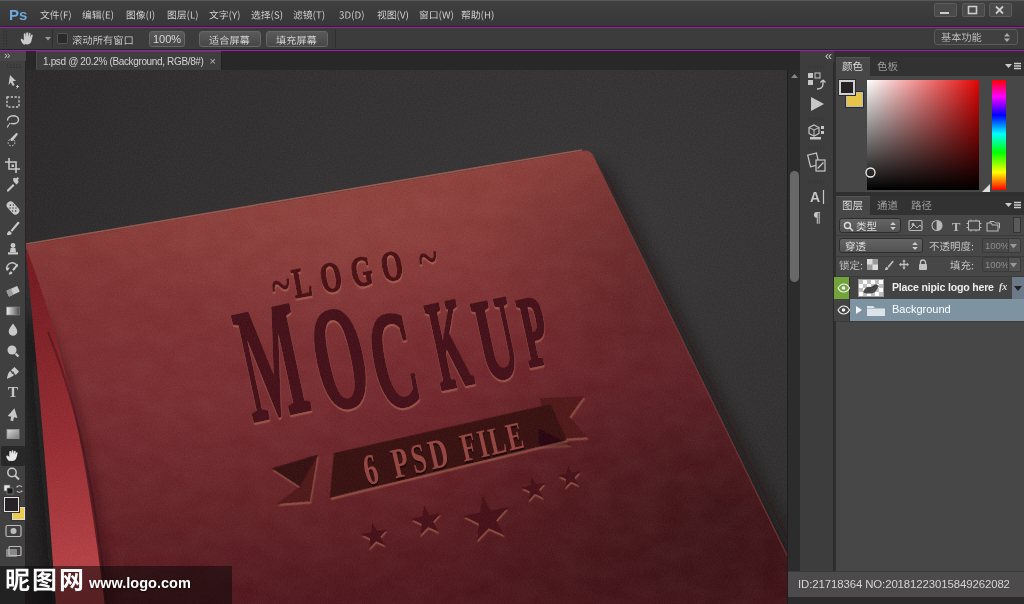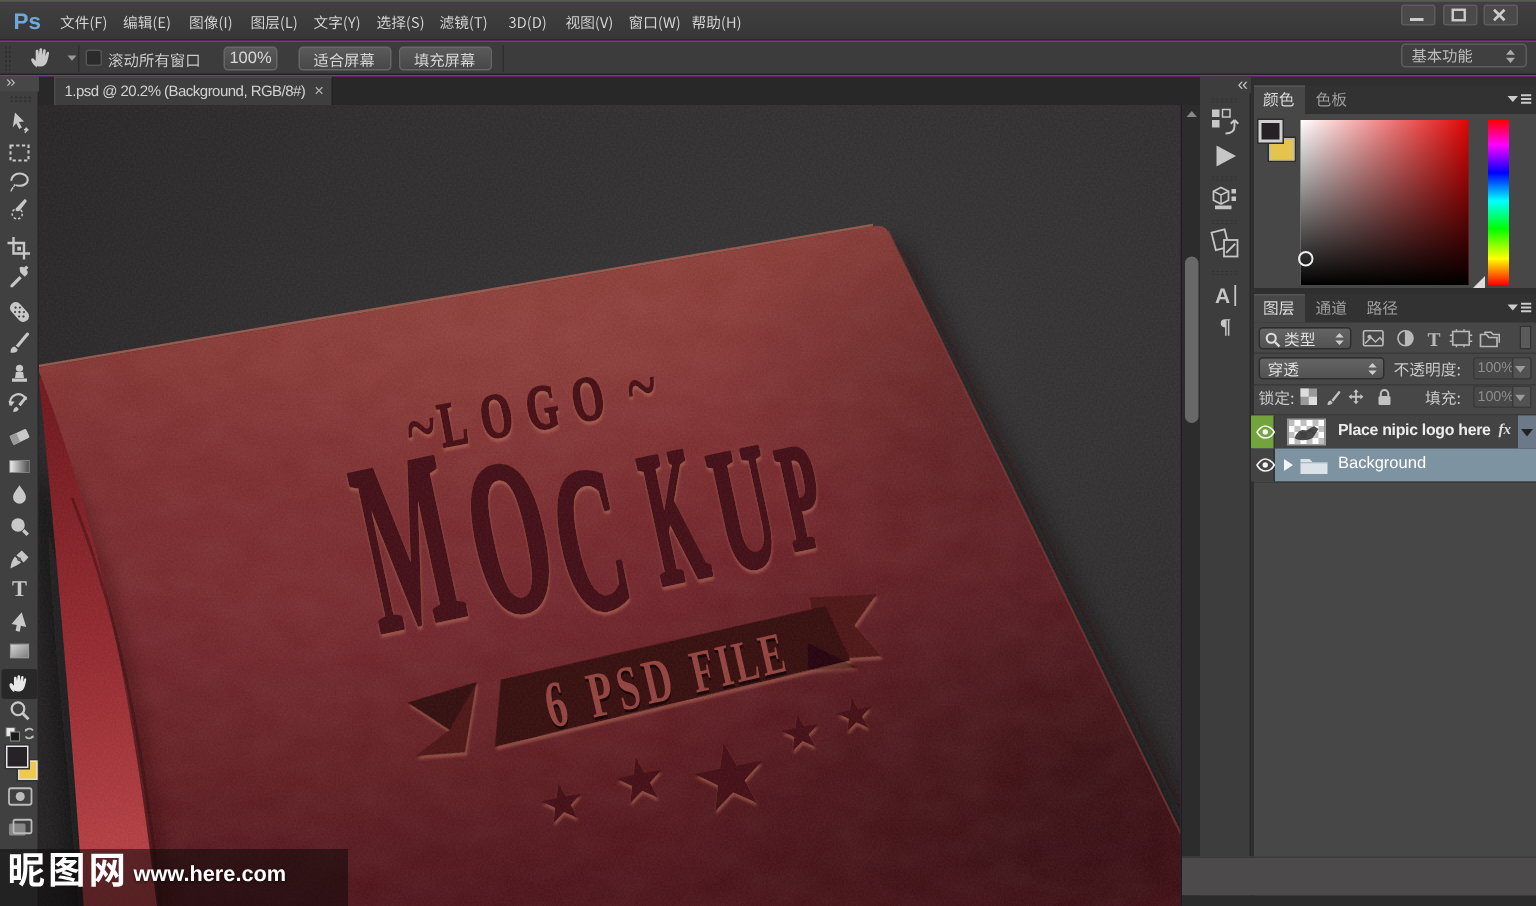--- a/index.html
+++ b/index.html
@@ -508,17 +508,18 @@
       <path d="M1 0l6 4-6 4z" fill="#f5f5f5"></path>
     </svg>
 <svg class="abs" style="left:866px;top:303px" width="20" height="14">
       <path d="M1 3h6l2 2h10v8H1z" fill="#dce3e8"></path>
       <path d="M1 5.5h18" stroke="#8aa" stroke-width="0.6"></path>
     </svg>
 <div class="abs" style="left:892px;top:303px;color:#ffffff;font-size:11px;font-weight:normal">Background</div>
 <div class="abs" style="left:836px;top:320.5px;width:188px;height:1px;background:#3a3a3a"></div>
 <div class="abs" style="left:788px;top:571px;width:236px;height:26px;background:#4c4a4a;border-top:1px solid #3a3a3a"></div>
 <div class="abs" style="left:788px;top:597px;width:236px;height:7px;background:#2b2b2b"></div>
+<div class="abs" style="left:798px;top:578px;color:#d6d6d6;font-size:11.4px;letter-spacing:-0.1px;white-space:nowrap">ID:21718364 NO:20181223015849262082</div>
 <div class="abs" style="left:0;top:566px;width:232px;height:38px;background:rgba(10,8,8,0.52)"></div>
 <svg style="position:absolute;left:5px;top:567px;overflow:visible" width="83" height="28" viewBox="0 -22.00 83 28">
       <path d="M13.3 -17.6H20.6V-15.3H13.3ZM10.6 -20.2V-11.5C10.6 -7.8 10.3 -2.9 7.5 0.4C8.2 0.7 9.4 1.5 9.9 2.0C12.9 -1.6 13.3 -7.4 13.3 -11.5V-12.6H23.4V-20.2ZM21.8 -10.4C20.7 -9.4 19.0 -8.3 17.2 -7.5V-11.9H14.5V-1.8C14.5 1.1 15.2 2.0 17.9 2.0C18.4 2.0 20.5 2.0 21.1 2.0C23.4 2.0 24.2 0.9 24.4 -3.0C23.7 -3.2 22.5 -3.7 21.9 -4.2C21.8 -1.2 21.6 -0.7 20.8 -0.7C20.4 -0.7 18.7 -0.7 18.2 -0.7C17.4 -0.7 17.2 -0.8 17.2 -1.8V-4.8C19.6 -5.8 22.1 -7.0 24.0 -8.3ZM6.3 -9.7V-5.1H4.2V-9.7ZM6.3 -12.2H4.2V-16.9H6.3ZM1.6 -19.5V-0.4H4.2V-2.4H9.0V-19.5Z M28.8 -20.3V2.2H31.7V1.4H47.2V2.2H50.2V-20.3ZM33.6 -3.5C37.0 -3.1 41.1 -2.1 43.6 -1.3H31.7V-8.7C32.1 -8.1 32.5 -7.3 32.8 -6.7C34.1 -7.0 35.5 -7.5 36.9 -8.0L36.0 -6.7C38.0 -6.2 40.7 -5.4 42.2 -4.7L43.4 -6.5C42.0 -7.1 39.6 -7.9 37.6 -8.3C38.3 -8.6 39.0 -8.9 39.6 -9.2C41.6 -8.2 43.7 -7.5 45.9 -7.0C46.2 -7.6 46.7 -8.3 47.2 -8.9V-1.3H44.0L45.2 -3.3C42.6 -4.2 38.4 -5.1 35.0 -5.4ZM37.1 -17.6C35.9 -15.8 33.8 -14.0 31.8 -12.9C32.4 -12.4 33.3 -11.6 33.8 -11.1C34.2 -11.4 34.8 -11.8 35.3 -12.2C35.8 -11.7 36.4 -11.2 37.0 -10.8C35.4 -10.1 33.5 -9.5 31.7 -9.2V-17.6ZM37.4 -17.6H47.2V-9.3C45.5 -9.6 43.8 -10.1 42.2 -10.7C43.9 -11.9 45.3 -13.2 46.4 -14.8L44.7 -15.8L44.2 -15.7H38.8C39.0 -16.1 39.4 -16.4 39.6 -16.8ZM39.5 -11.9C38.6 -12.4 37.9 -12.9 37.2 -13.5H42.0C41.3 -12.9 40.5 -12.4 39.5 -11.9Z M62.0 -8.5C61.2 -6.3 60.2 -4.4 58.9 -2.9V-12.2C59.9 -11.1 61.0 -9.8 62.0 -8.5ZM55.9 -19.9V2.2H58.9V-2.0C59.5 -1.6 60.3 -1.0 60.7 -0.7C62.0 -2.2 63.0 -4.0 63.9 -6.1C64.4 -5.3 64.9 -4.6 65.3 -4.0L67.1 -6.1C66.5 -6.9 65.8 -8.0 64.8 -9.1C65.4 -11.1 65.8 -13.3 66.1 -15.7L63.5 -16.0C63.3 -14.4 63.1 -13.0 62.8 -11.6C62.0 -12.5 61.1 -13.4 60.4 -14.2L58.9 -12.7V-17.0H74.1V-1.4C74.1 -1.0 73.9 -0.8 73.4 -0.8C72.9 -0.8 71.0 -0.7 69.5 -0.9C69.9 -0.1 70.5 1.4 70.6 2.2C73.0 2.2 74.6 2.1 75.7 1.6C76.8 1.2 77.1 0.3 77.1 -1.4V-19.9ZM65.8 -12.5C66.8 -11.3 67.9 -10.0 68.9 -8.7C68.0 -6.0 66.8 -3.7 65.0 -2.1C65.7 -1.8 66.9 -0.9 67.4 -0.5C68.8 -2.0 69.8 -3.8 70.7 -6.0C71.3 -5.0 71.8 -4.1 72.1 -3.3L74.1 -5.2C73.6 -6.4 72.8 -7.7 71.8 -9.1C72.3 -11.1 72.7 -13.3 73.0 -15.6L70.3 -15.9C70.2 -14.5 70.0 -13.1 69.7 -11.8C69.0 -12.6 68.3 -13.4 67.5 -14.1Z" fill="#ffffff"></path>
     </svg>
-<div class="abs" style="left:89px;top:575px;font-size:14.5px;font-weight:bold;color:#fff;text-shadow:0 1px 2px rgba(0,0,0,.7)">www.here.com</div>
+<div class="abs" style="left:89px;top:575px;font-size:14.5px;font-weight:bold;color:#fff;text-shadow:0 1px 2px rgba(0,0,0,.7)">www.logo.com</div>
 </div>
 </body></html>

